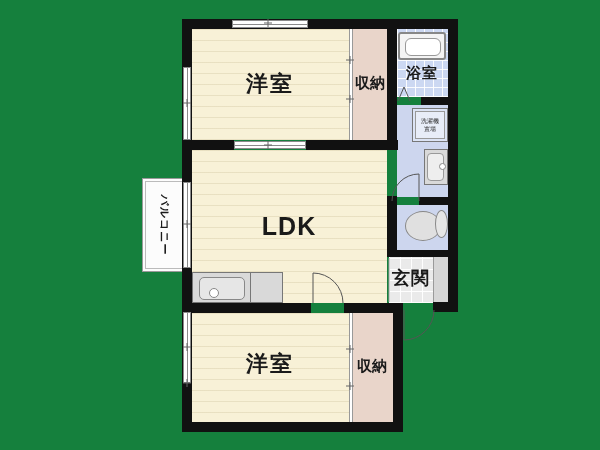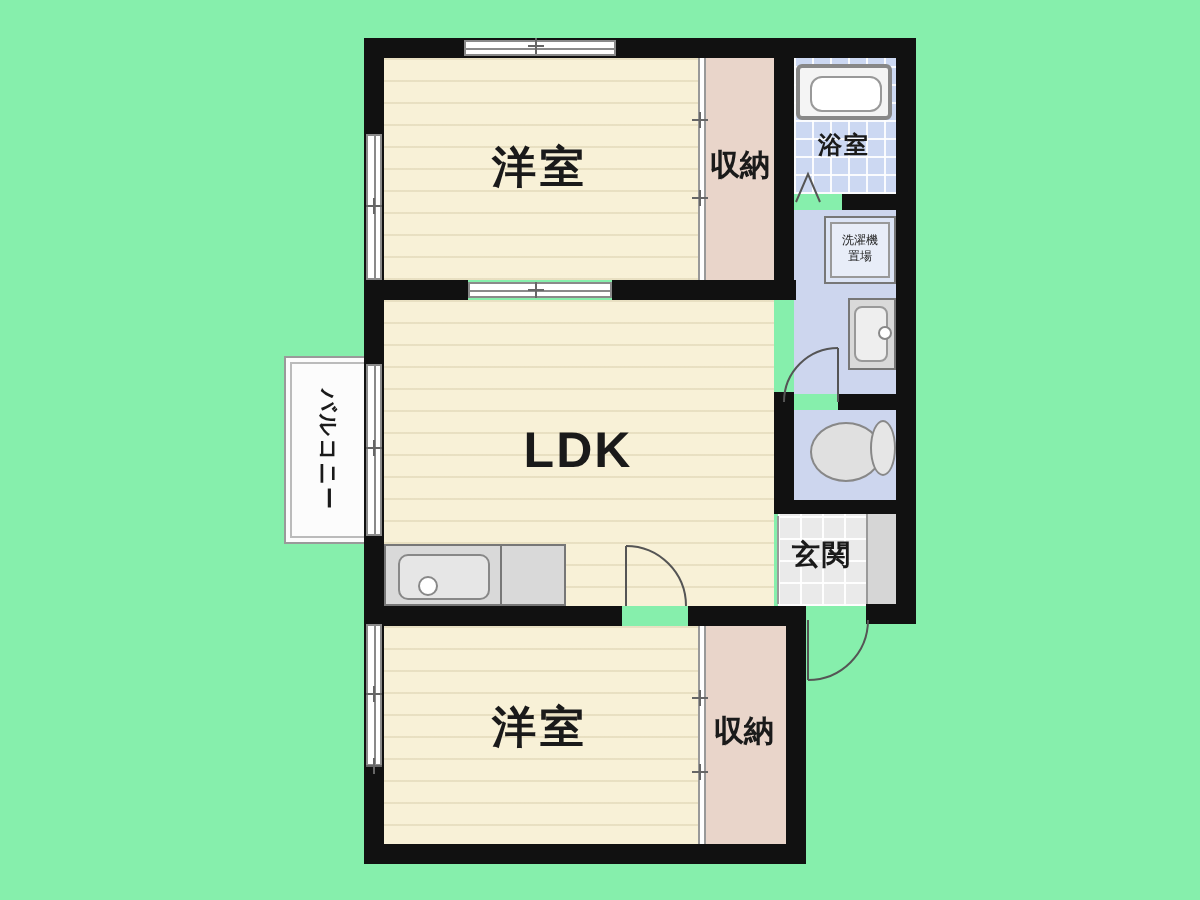--- a/index.html
+++ b/index.html
@@ -1,16 +1,16 @@
 <!DOCTYPE html>
 <html><head>
 <meta charset="utf-8">
 <style>
   html,body{margin:0;padding:0;background:#fff;}
-  #plan{position:relative;width:600px;height:450px;background:#86efac;overflow:hidden;
+  #plan{position:relative;width:600px;height:450px;background:#15803d;overflow:hidden;
         font-family:"Liberation Sans","DejaVu Sans",sans-serif;}
   .abs{position:absolute;}
   
   .plank{background-color:#f8f1d7;
     background-image:repeating-linear-gradient(180deg,rgba(120,100,40,.12) 0 1px,transparent 1px 11px);}
   .closet{background-color:#e9d5ca;}
   .wet{background-color:#cdd6ee;}
   .btile{background-color:#ccd8f2;
     background-image:repeating-linear-gradient(0deg,rgba(255,255,255,.9) 0 1px,transparent 1px 9px),
                      repeating-linear-gradient(90deg,rgba(255,255,255,.9) 0 1px,transparent 1px 9px);}
@@ -113,20 +113,20 @@
       <path d="M183 383 L191 383 M187 379 L187 387"></path>
       <path d="M346 60 L354 60 M350 56 L350 64"></path>
       <path d="M346 99 L354 99 M350 95 L350 103"></path>
       <path d="M346 349 L354 349 M350 345 L350 353"></path>
       <path d="M346 386 L354 386 M350 382 L350 390"></path>
     </g>
   </svg>
 
   <div class="lbl" style="left:270px;top:84px;font-size:22px;">洋室</div>
   <div class="lbl" style="left:370px;top:83px;font-size:15px;letter-spacing:0;">収納</div>
-  <div class="lbl" style="left:422px;top:73px;font-size:12px;letter-spacing:1px;">浴室</div>
+  <div class="lbl" style="left:422px;top:73px;font-size:15px;letter-spacing:1px;">浴室</div>
   <div class="lbl" style="left:289px;top:226px;font-size:25px;letter-spacing:1px;font-weight:700;">LDK</div>
   <div class="lbl" style="left:164px;top:225px;font-size:11px;letter-spacing:1px;transform:translate(-50%,-50%) rotate(90deg);">バルコニー</div>
-  <div class="lbl" style="left:411px;top:278px;font-size:14px;letter-spacing:1px;">玄関</div>
+  <div class="lbl" style="left:411px;top:278px;font-size:18px;letter-spacing:1px;">玄関</div>
   <div class="lbl" style="left:270px;top:364px;font-size:22px;">洋室</div>
   <div class="lbl" style="left:372px;top:366px;font-size:15px;letter-spacing:0;">収納</div>
 
 </div>
 
 </body></html>

